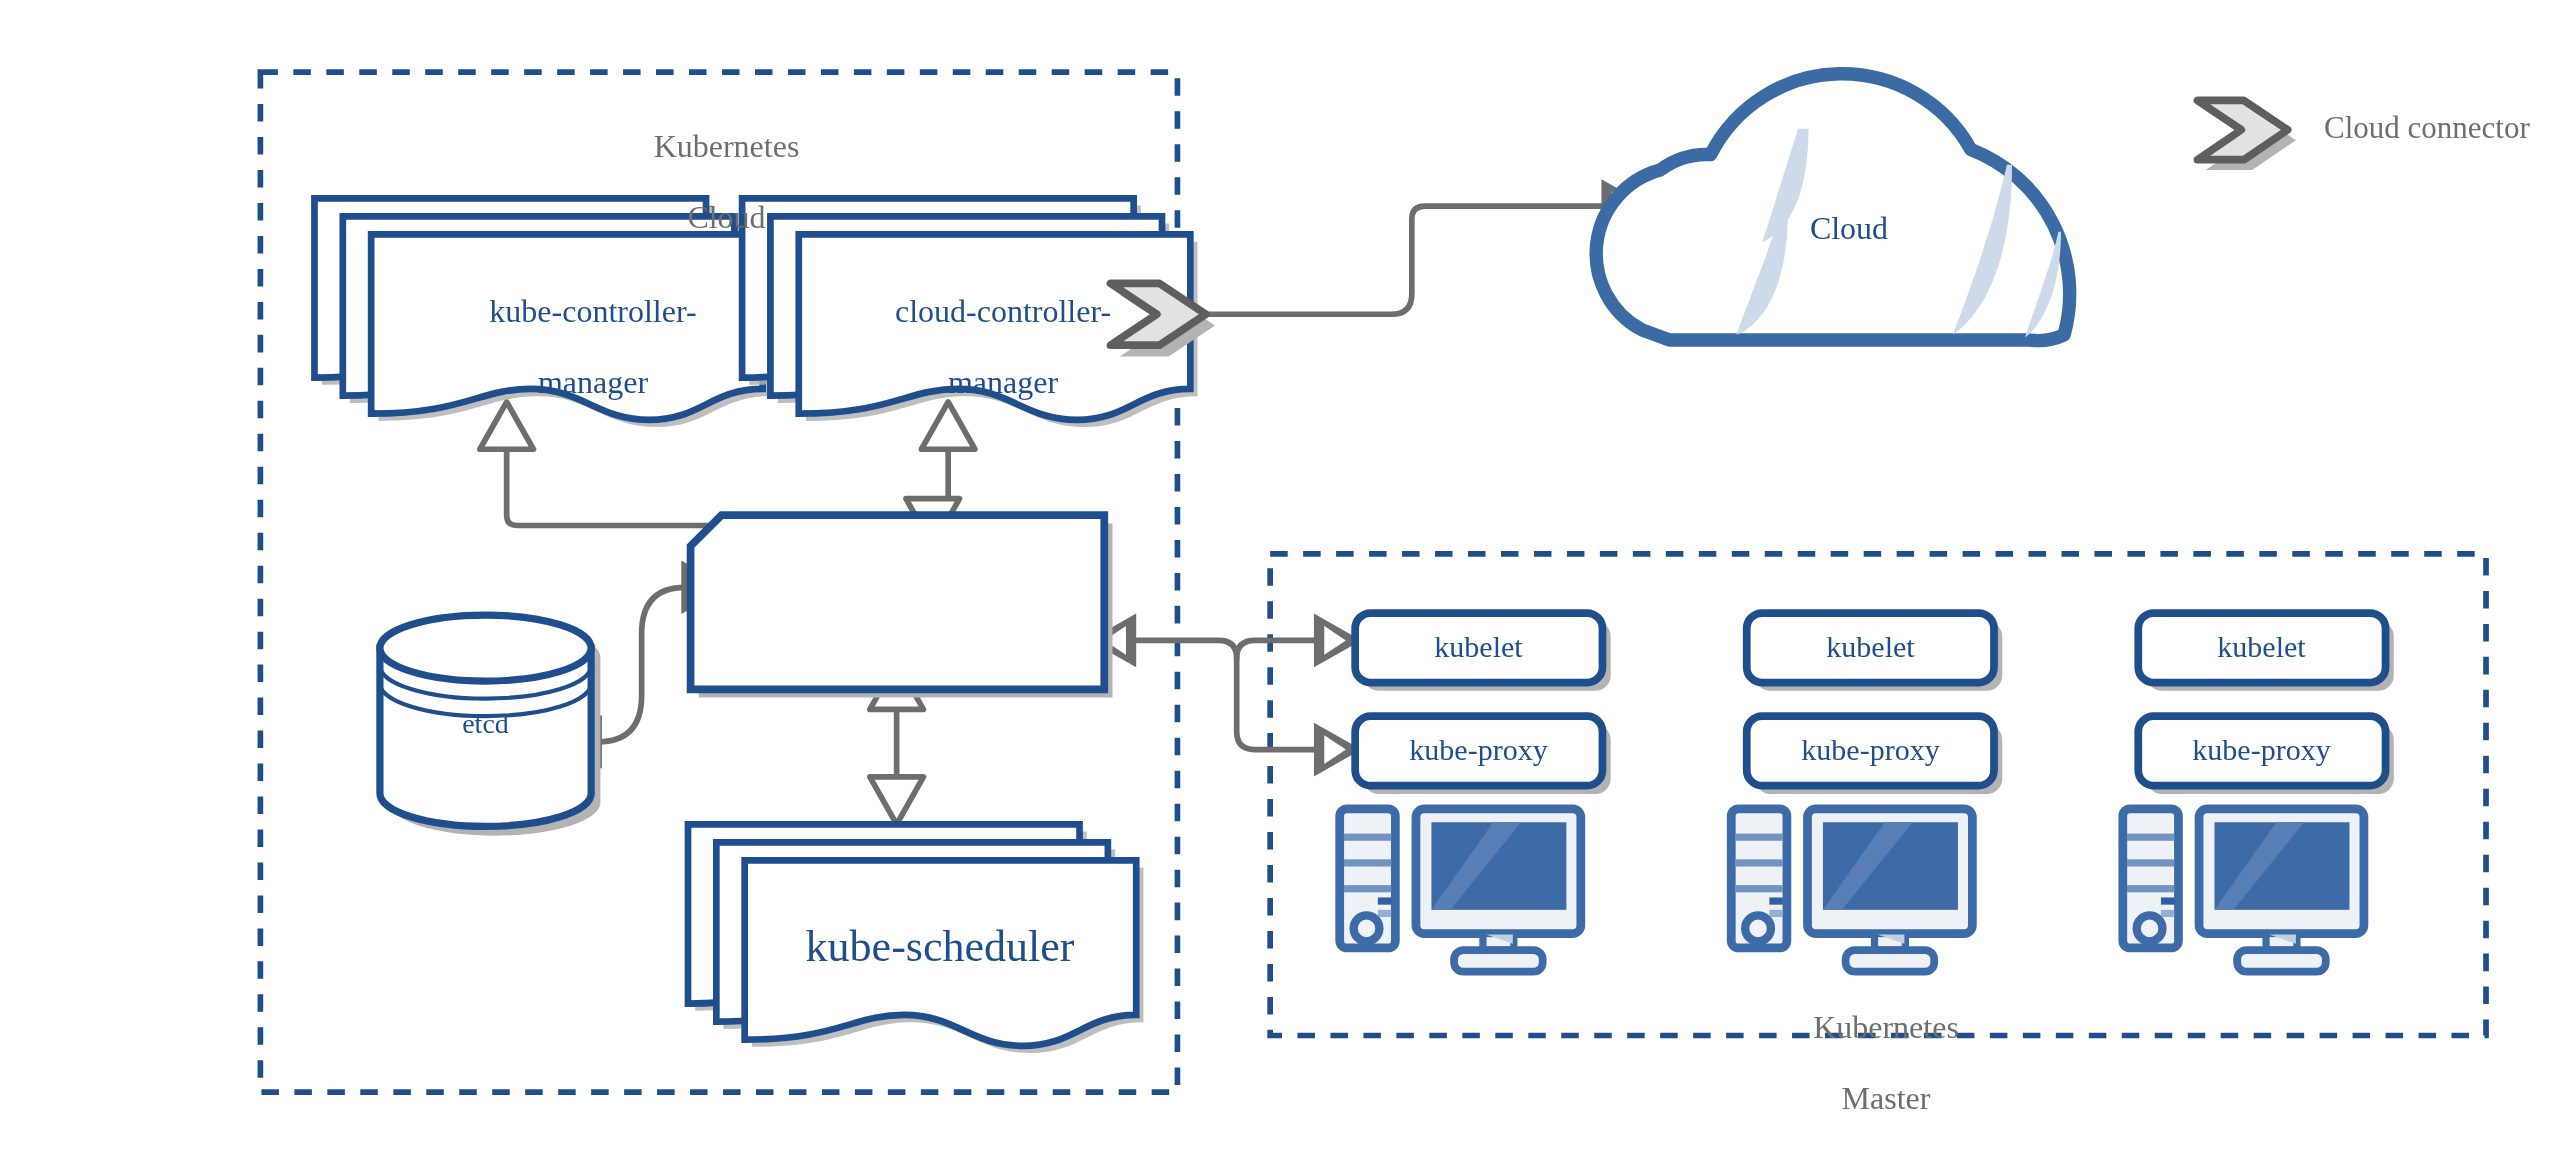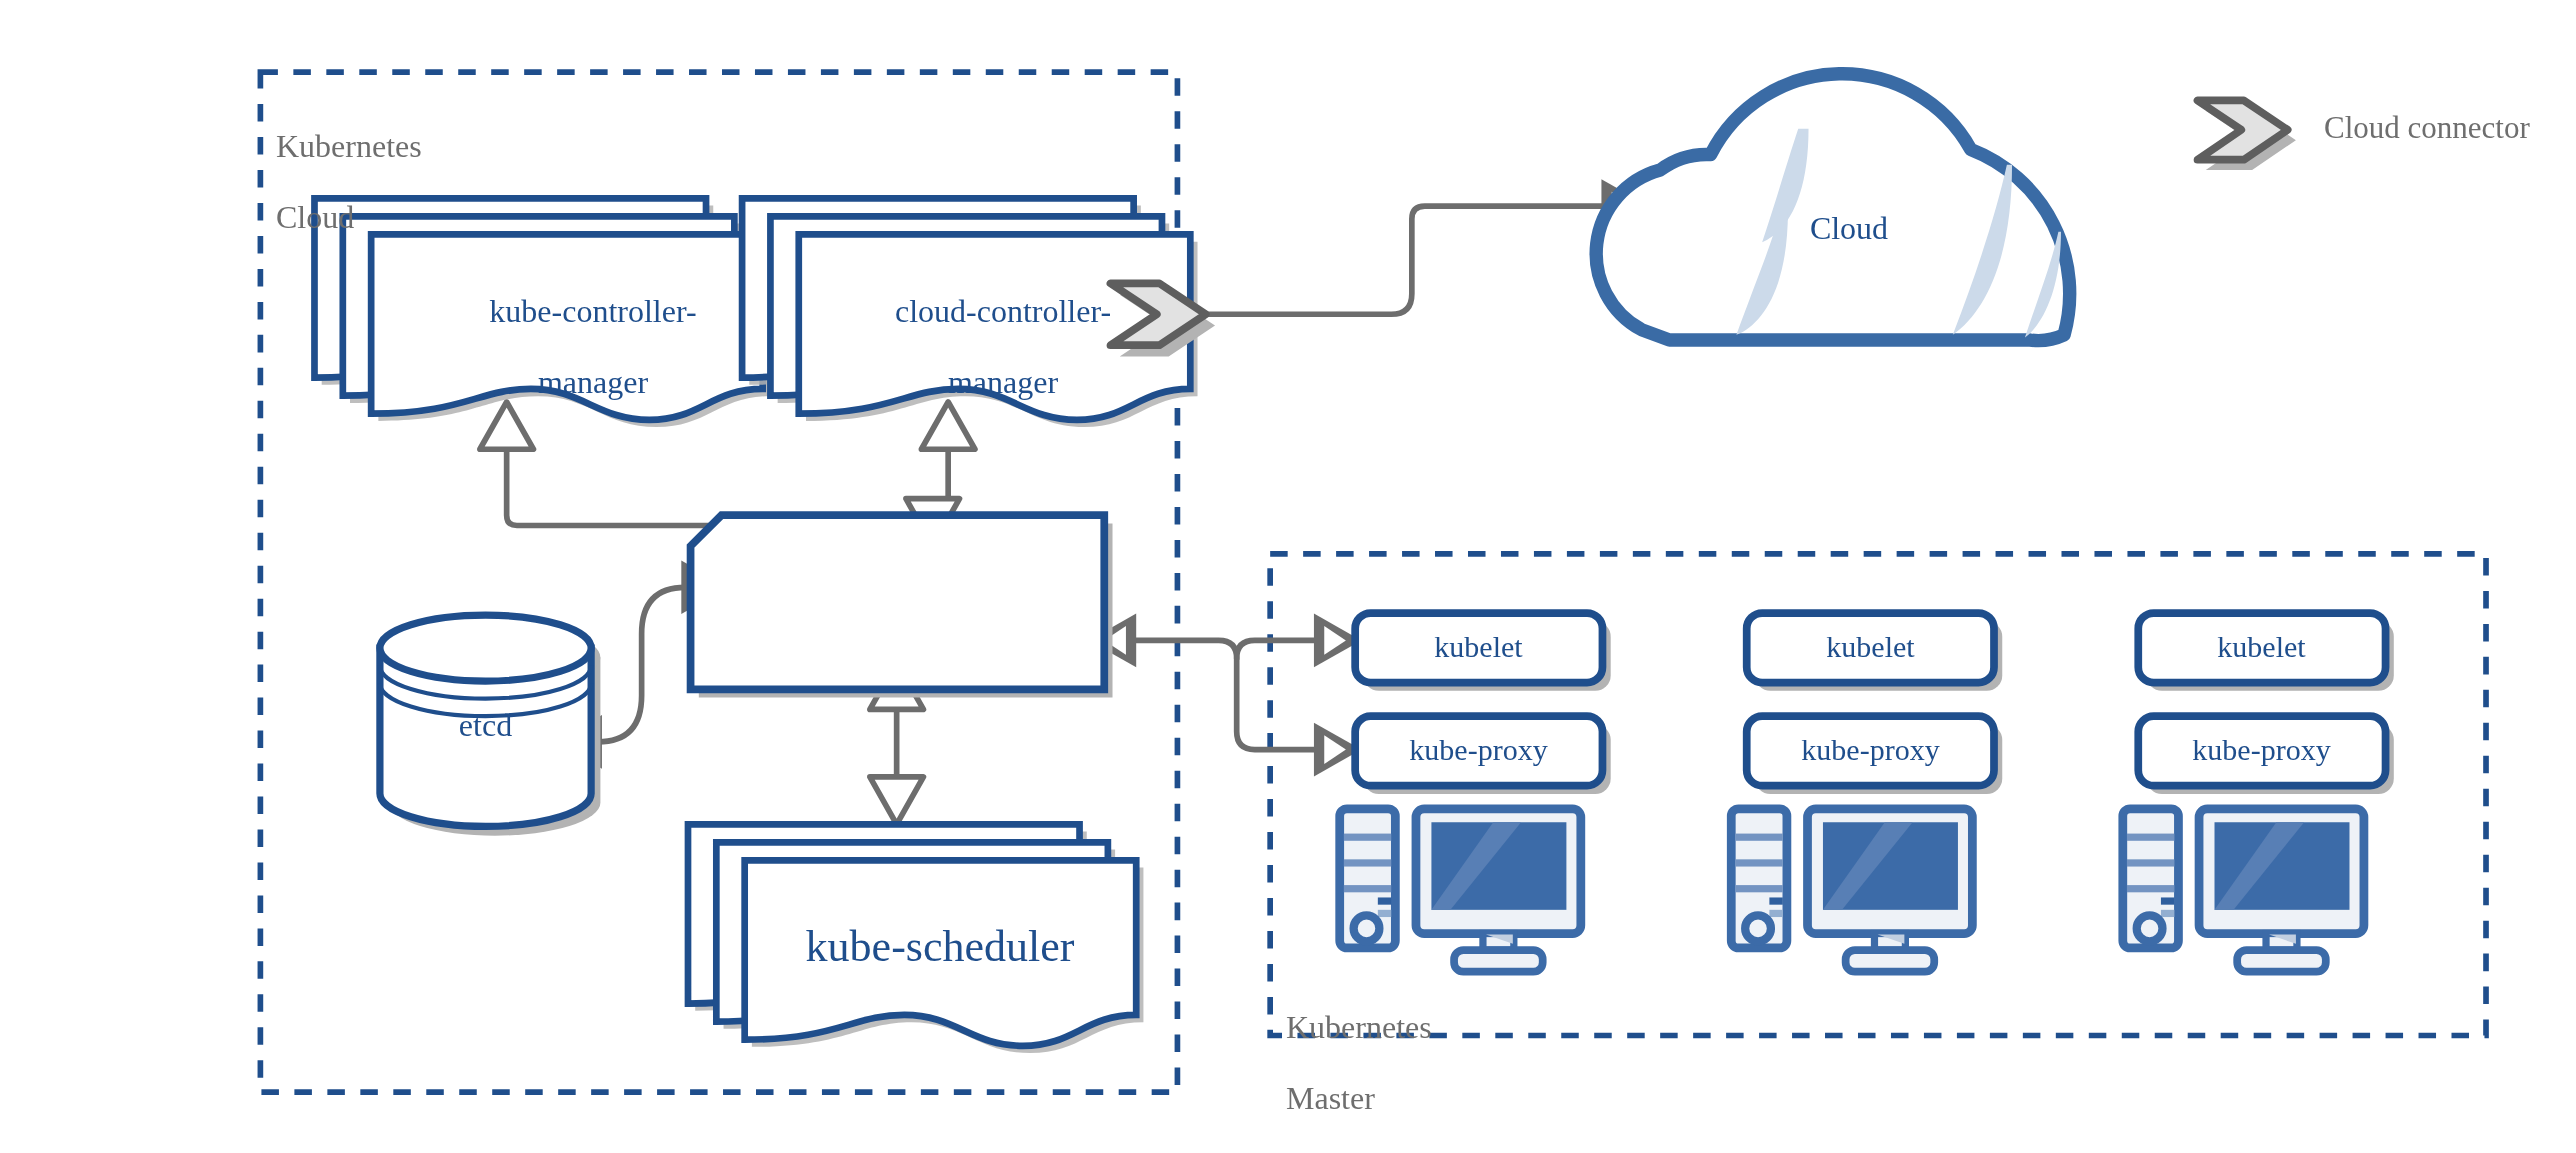--- a/index.html
+++ b/index.html
@@ -1,20 +1,20 @@
 <!DOCTYPE html>
 <html style="font-size:8.2px"><head>
 <meta charset="utf-8">
 <style>
   html,body{margin:0;padding:0;background:#ffffff;}
   body{font-family:"Liberation Serif", serif;}
   #stage{position:relative;width:2665px;height:1153px;background:#ffffff;overflow:hidden;}
   #canvas{position:absolute;left:0;top:0;width:2665px;height:1153px;}
   .lbl{position:absolute;white-space:pre;pointer-events:none;}
-  .grey-lbl{color:#6e6e6e;font-family:"Liberation Serif",serif;text-align:left;line-height:1.12;}
+  .grey-lbl{color:#6e6e6e;font-family:"Liberation Serif",serif;text-align:center;line-height:1.12;}
   .blue-lbl{color:#1f4e8c;font-family:Liberation Serif, serif;text-align:center;line-height:1.12;}
 </style>
 </head>
 <body>
 
 <div id="stage">
 
 <svg id="canvas" viewBox="0 0 5172 2238" xmlns="http://www.w3.org/2000/svg">
   <defs>
 
@@ -245,21 +245,21 @@
   <span>kube-controller-</span><br>
   <span>manager</span>
 </div>
 
 <div class="lbl blue-lbl" style="left:799px;top:258px;width:392px;font-size:32px;">
   <span>cloud-controller-</span><br>
   <span>manager</span>
 </div>
 
 
-<div class="lbl blue-lbl" style="left:380px;top:708px;width:211px;font-size:32px;">etcd</div>
+<div class="lbl blue-lbl" style="left:380px;top:708px;width:211px;font-size:28px;">etcd</div>
 
 <div class="lbl blue-lbl" style="left:744px;top:922px;width:392px;font-size:44px;">kube-scheduler</div>
 
 <div class="lbl blue-lbl" style="left:1741px;top:211px;width:216px;font-size:32px;">Cloud</div>
 
 <div class="lbl grey-lbl" style="left:2324px;top:111px;width:330px;font-size:31px;text-align:left;">Cloud connector</div>
 
 <div class="lbl blue-lbl" style="left:1355px;top:630px;width:247px;font-size:30px;">kubelet</div>
 <div class="lbl blue-lbl" style="left:1355px;top:733px;width:247px;font-size:30px;">kube-proxy</div>
 

